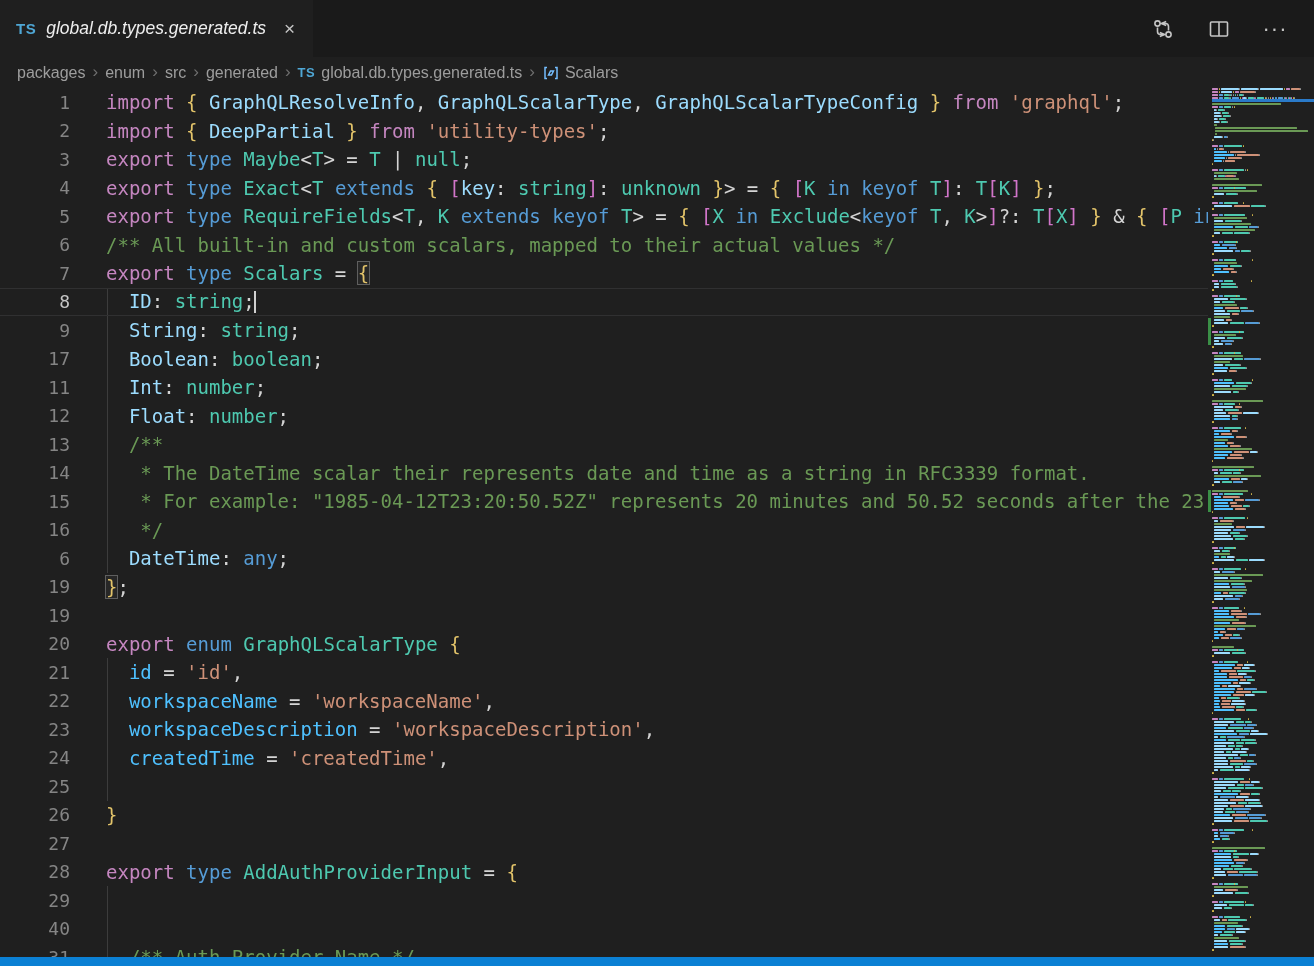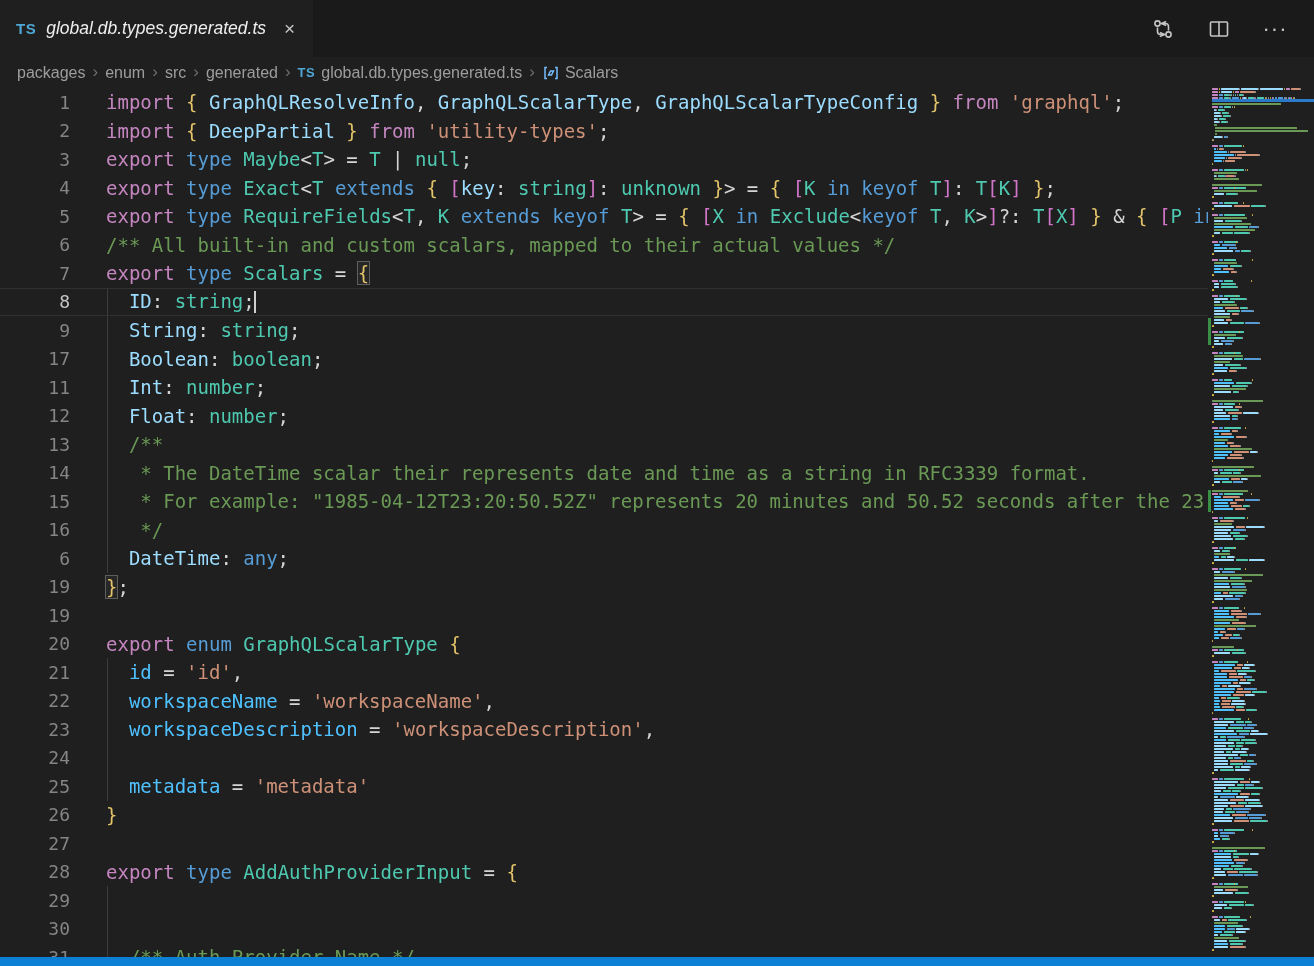--- a/index.html
+++ b/index.html
@@ -209,42 +209,42 @@
       <div class="line guide">
         <div class="ln">22</div>
         <div class="code"><span class="tk-e">  workspaceName</span><span class="tk-p"> = </span><span class="tk-s">'workspaceName'</span><span class="tk-p">,</span></div>
       </div>
       <div class="line guide">
         <div class="ln">23</div>
         <div class="code"><span class="tk-e">  workspaceDescription</span><span class="tk-p"> = </span><span class="tk-s">'workspaceDescription'</span><span class="tk-p">,</span></div>
       </div>
       <div class="line guide">
         <div class="ln">24</div>
+        <div class="code"><span class="tk-e">  createdTime</span><span class="tk-p"> = </span><span class="tk-s">'createdTime'</span><span class="tk-p">,</span></div>
       </div>
       <div class="line guide">
         <div class="ln">25</div>
-        <div class="code"><span class="tk-e">  metadata</span><span class="tk-p"> = </span><span class="tk-s">'metadata'</span></div>
       </div>
       <div class="line">
         <div class="ln">26</div>
         <div class="code"><span class="tk-g">}</span></div>
       </div>
       <div class="line">
         <div class="ln">27</div>
         <div class="code"></div>
       </div>
       <div class="line">
         <div class="ln">28</div>
         <div class="code"><span class="tk-k">export</span><span class="tk-p"> </span><span class="tk-b">type</span><span class="tk-p"> </span><span class="tk-t">AddAuthProviderInput</span><span class="tk-p"> = </span><span class="tk-g">{</span></div>
       </div>
       <div class="line guide">
         <div class="ln">29</div>
       </div>
       <div class="line guide">
-        <div class="ln">30</div>
+        <div class="ln">40</div>
       </div>
       <div class="line guide">
         <div class="ln">31</div>
         <div class="code"><span class="tk-c">  /** Auth Provider Name */</span></div>
       </div>
     </div>
 
   <div class="minimap" id="minimap">
       <div class="mm-seg" style="top: 0px; left: 0px; width: 6px; background: rgb(197, 134, 192);"></div>
       <div class="mm-seg" style="top: 0px; left: 7px; width: 1px; background: rgb(211, 182, 74);"></div>

